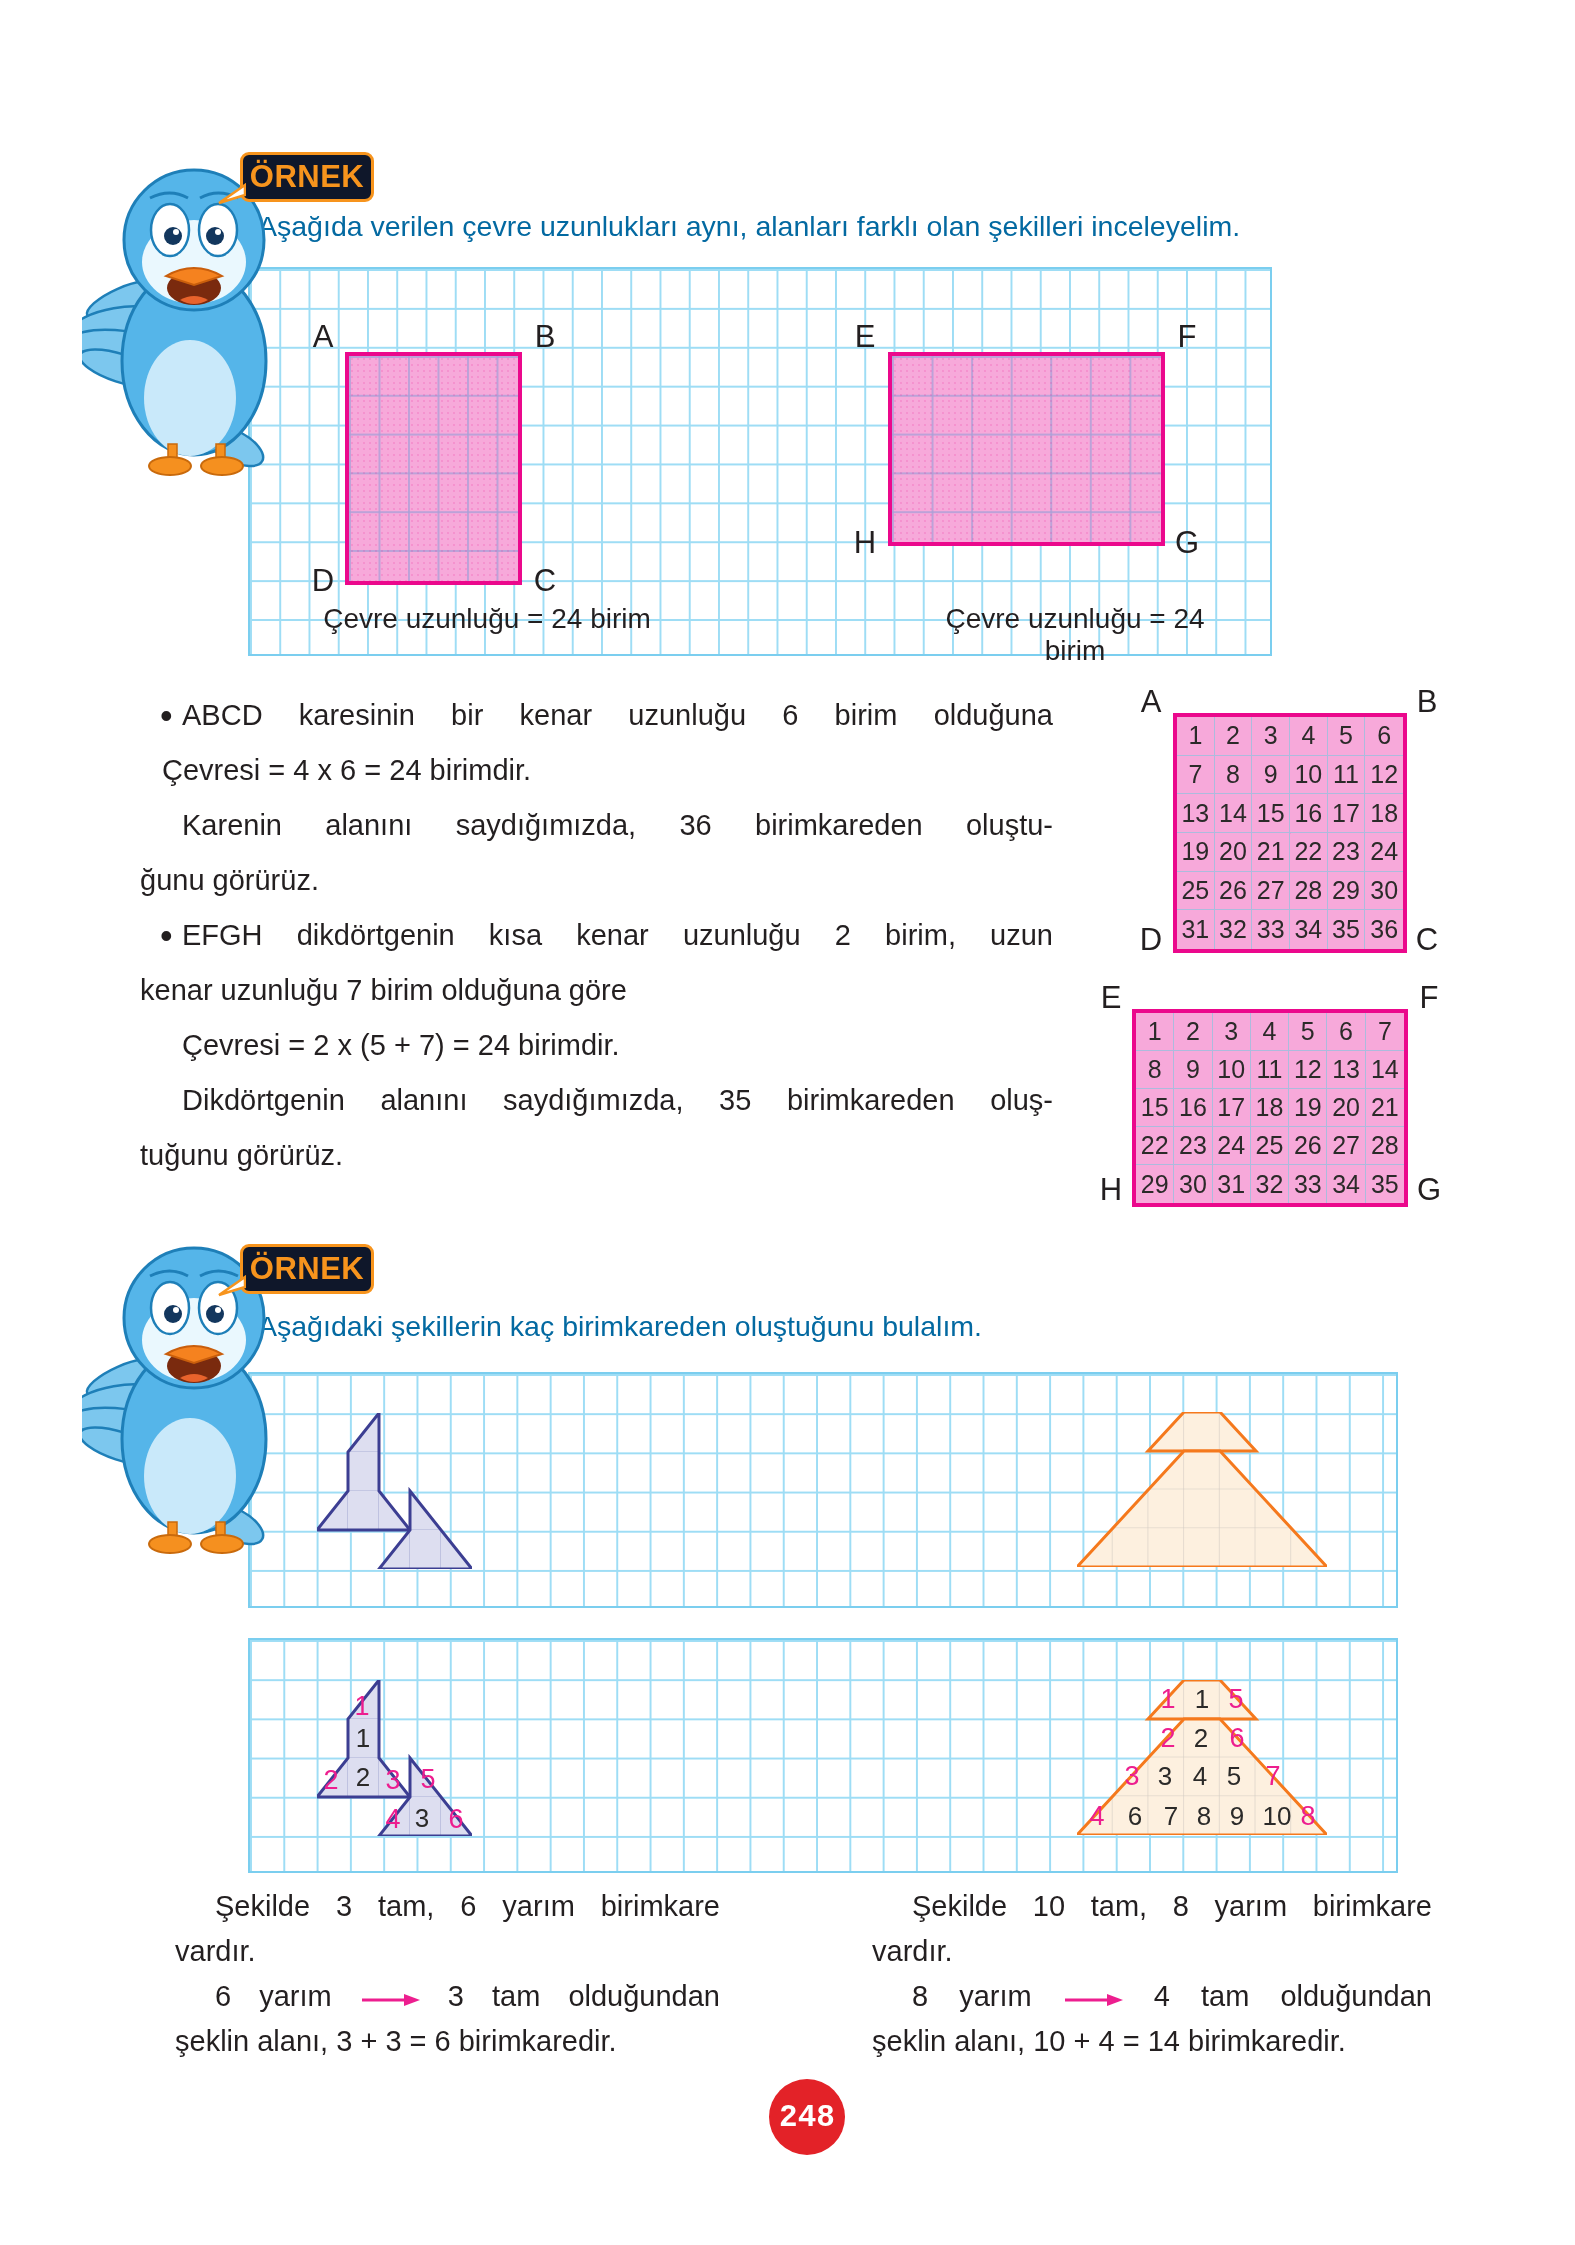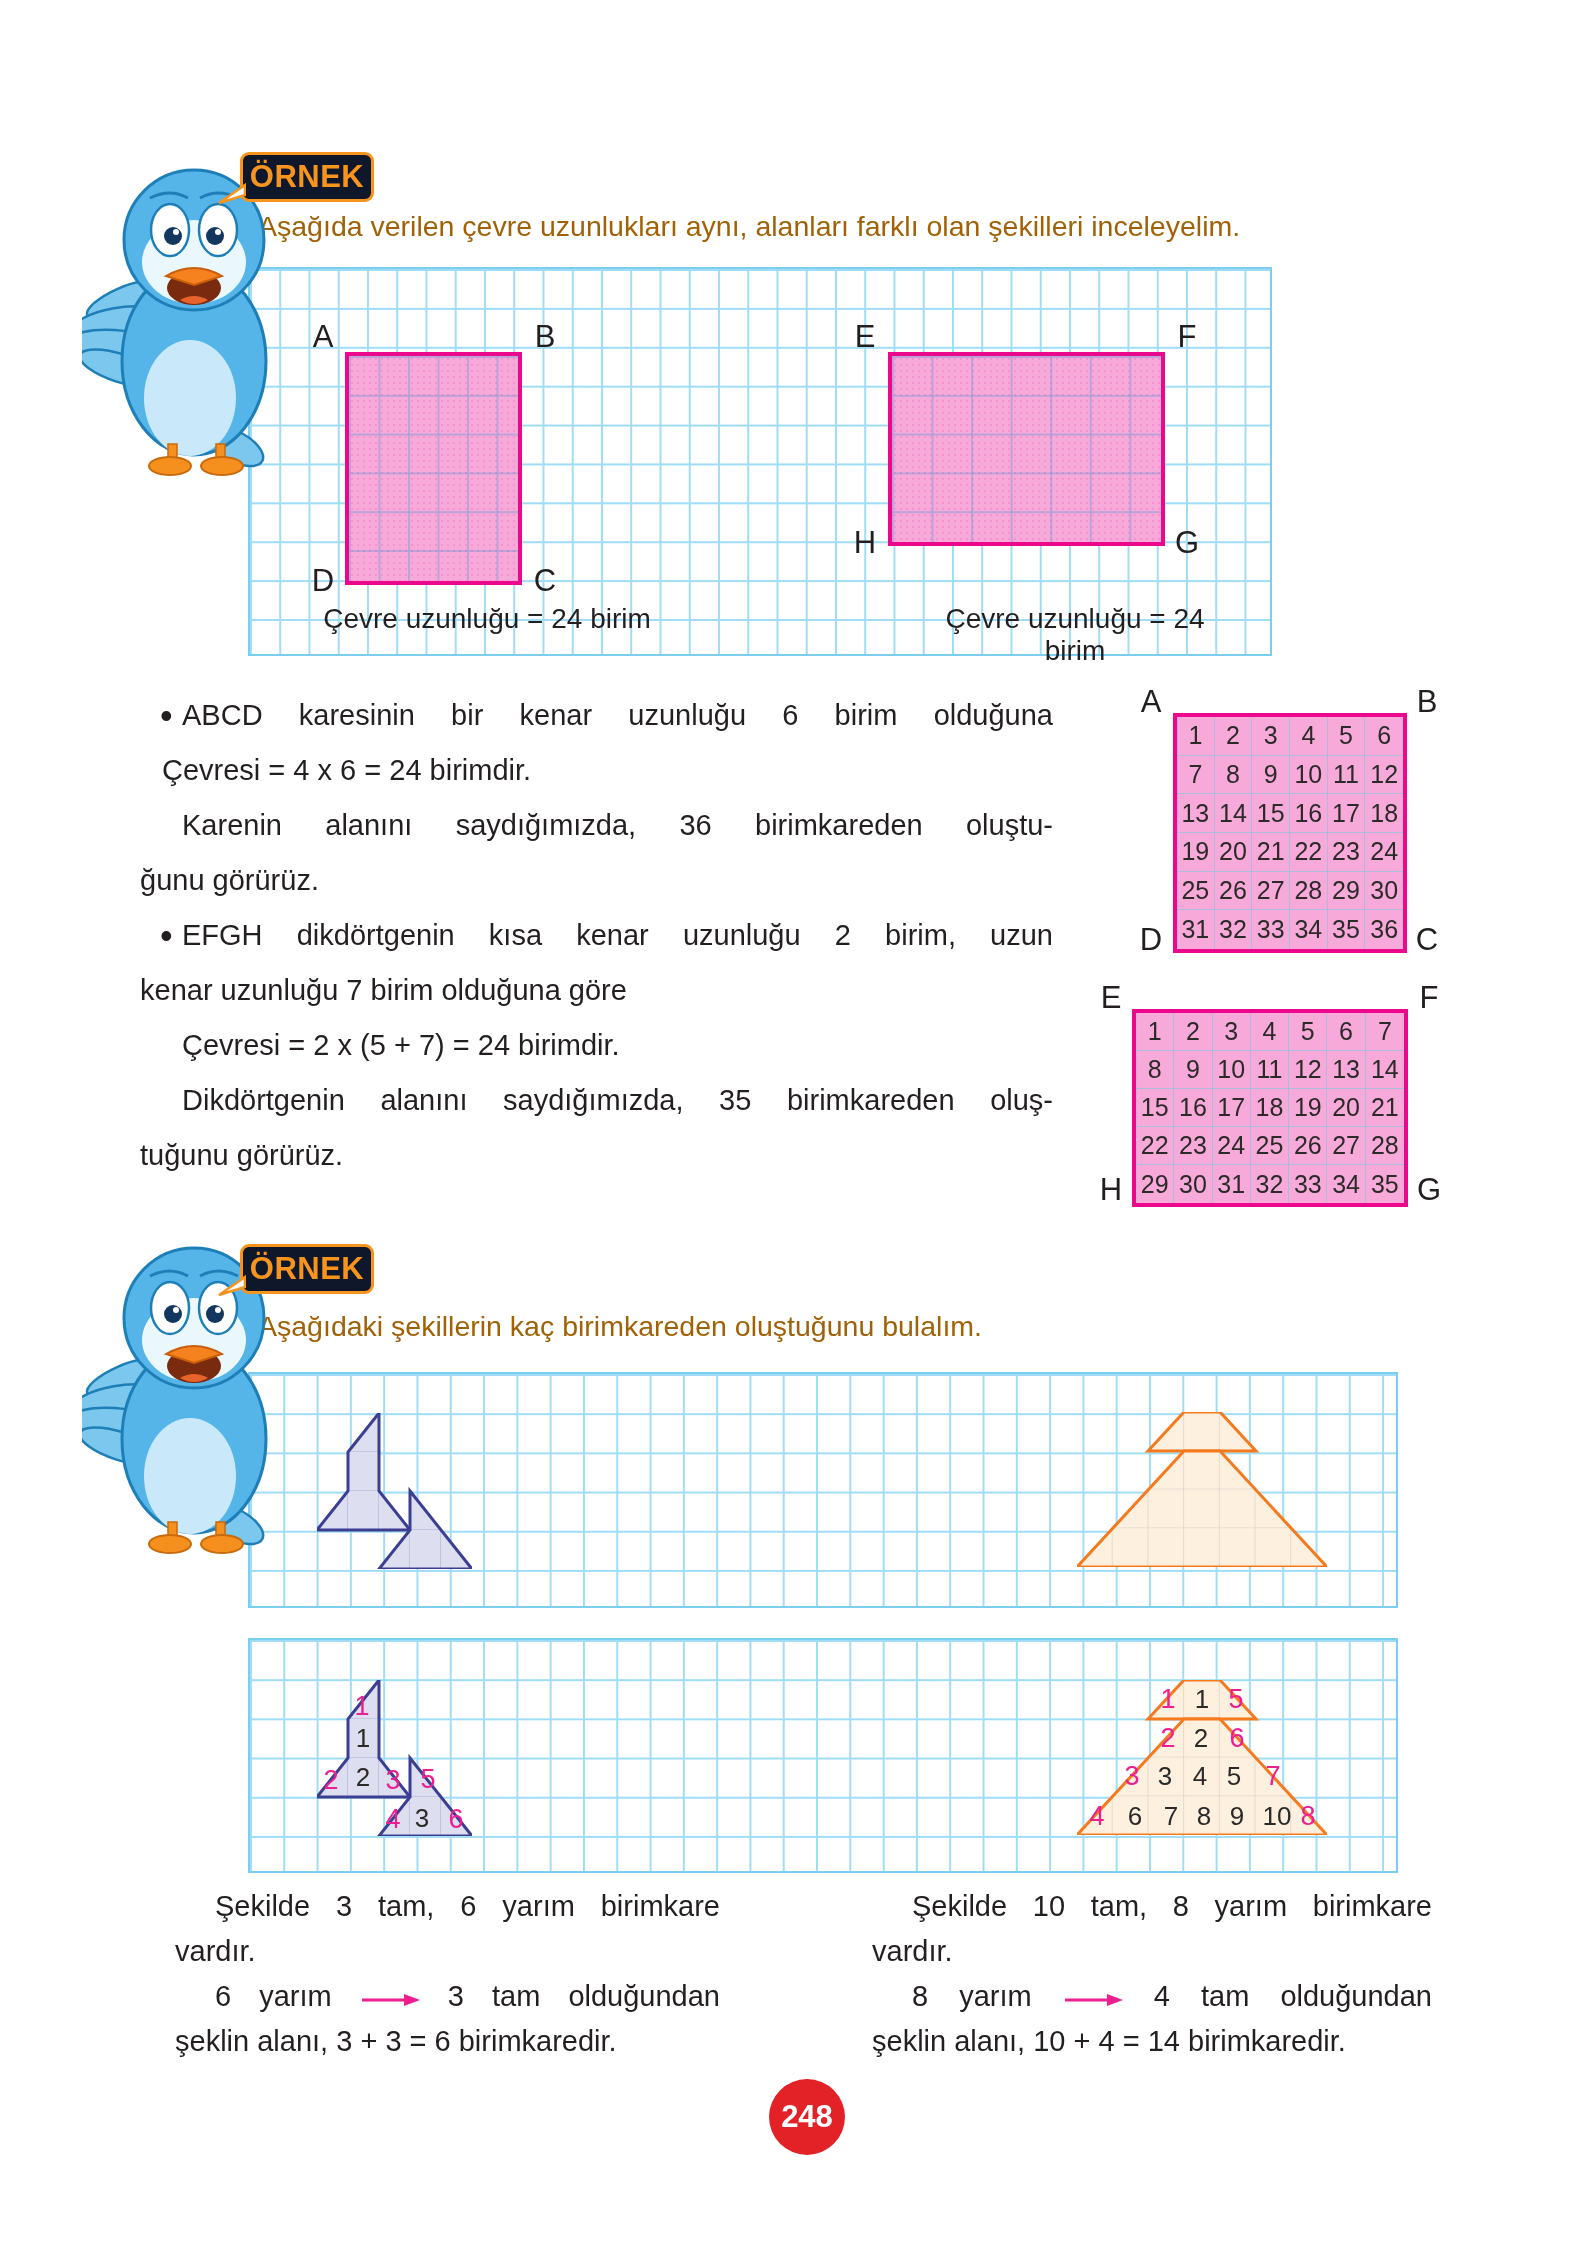--- a/index.html
+++ b/index.html
@@ -7,21 +7,21 @@
         font-family:"Liberation Sans",sans-serif;color:#231F20;overflow:hidden;}
   .abs{position:absolute;}
 
   
   .ornek{position:absolute;width:128px;height:44px;border:3px solid #F7941D;border-radius:9px;
          background:#0f172a;display:flex;align-items:center;justify-content:center;
          font-size:31px;font-weight:bold;color:#F7941D;letter-spacing:.5px;z-index:6;}
   .ornek svg{position:absolute;left:-25px;bottom:-6px;}
 
   
-  .intro{position:absolute;font-size:28.5px;white-space:nowrap;color:#a16207;}
+  .intro{position:absolute;font-size:28.5px;white-space:nowrap;color:#0369a1;}
 
   
   .gridpanel{position:absolute;border:2px solid #7BCEEF;box-sizing:border-box;
     background-image:
       linear-gradient(to right,#9EDDF5 2px,transparent 2px),
       linear-gradient(to bottom,#9EDDF5 2px,transparent 2px);}
   .gp1{background-size:29.26px 38.9px;}
   .gp2{background-size:33.3px 39.2px;}
 
   
@@ -63,21 +63,21 @@
 
   
   .resblock{position:absolute;}
   .rline{font-size:29px;line-height:45px;color:#231F20;}
   .r-ind{padding-left:40px;}
   .arrow-svg{display:inline;vertical-align:-2px;}
 
   
   .pagenum{position:absolute;left:769px;top:2079px;width:76px;height:76px;border-radius:50%;
            background:#E32228;color:#fff;font-size:31px;font-weight:bold;
-           display:flex;align-items:center;justify-content:center;}
+           display:flex;align-items:center;justify-content:center;font-family:Liberation Mono, monospace;}
 
   .bird{position:absolute;width:215px;height:330px;z-index:5;}
 </style>
 </head>
 <body>
 
 <div id="page">
 
   <svg class="bird" style="left:82px;top:148px;" viewBox="0 0 215 330">
     <g stroke="#1E7FB8" stroke-width="2.5" fill="#7CC7EE">

